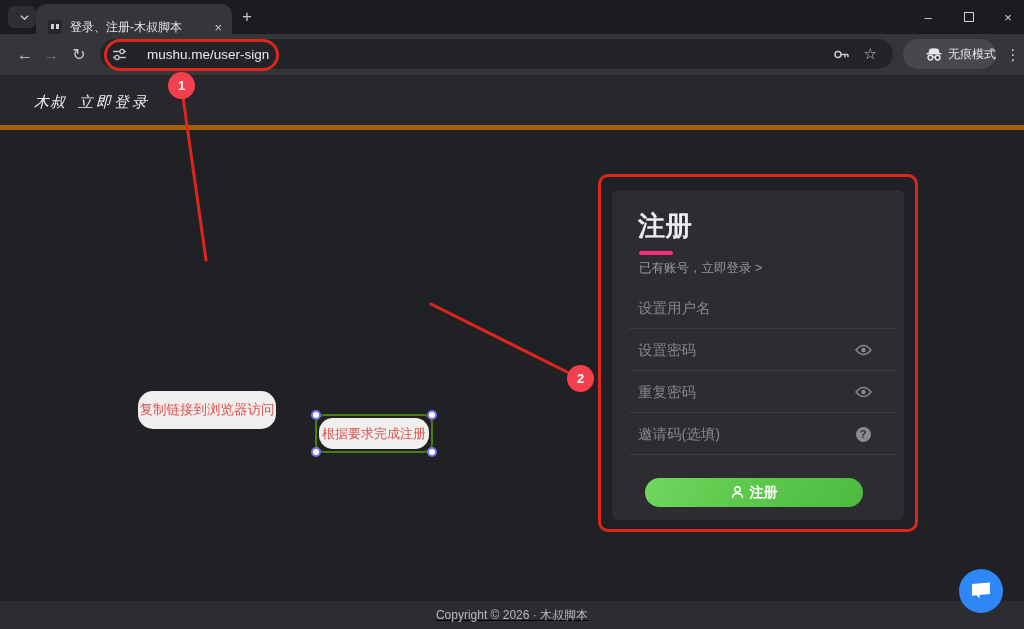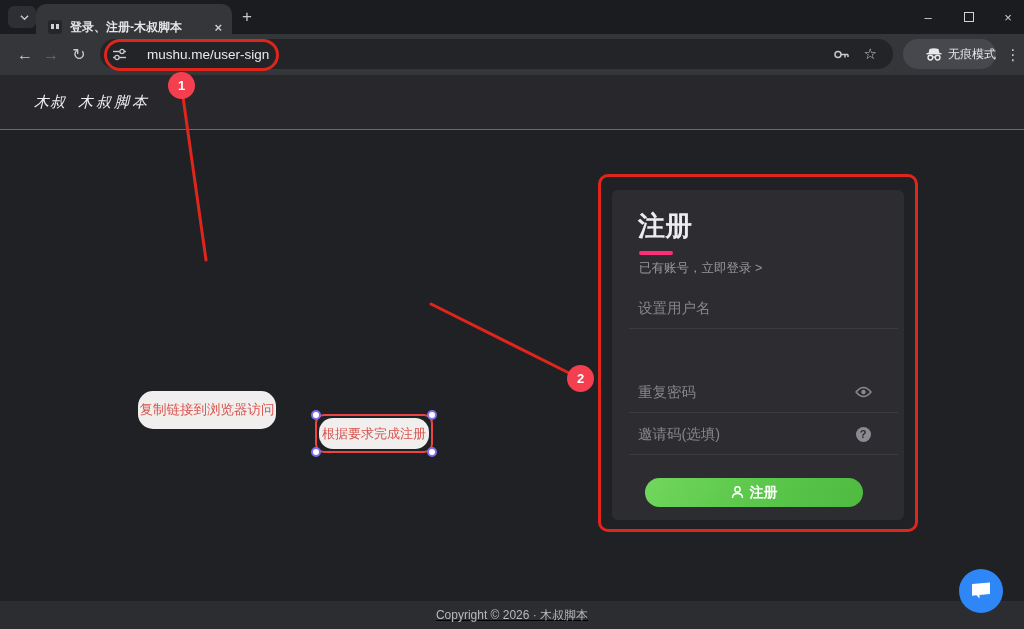--- a/index.html
+++ b/index.html
@@ -5,21 +5,21 @@
   * { margin:0; padding:0; box-sizing:border-box; }
   html,body { width:1024px; height:629px; overflow:hidden; background:#202125;
     font-family:"Liberation Sans","DejaVu Sans",sans-serif; }
   #stage { position:relative; width:1024px; height:629px; }
 
   
   .tabstrip { position:absolute; left:0; top:0; width:1024px; height:34px; background:#1b1c20; }
   .tab-list-btn { position:absolute; left:8px; top:6px; width:28px; height:22px; background:#2e2f34;
     border-radius:6px; display:flex; align-items:center; justify-content:center; }
   .tab { position:absolute; left:36px; top:4px; width:196px; height:30px; background:#35363a;
-    border-radius:10px 10px 0 0; display:flex; align-items:center; padding:16px 10px 0 12px; gap:8px;font-weight:bold; }
+    border-radius:10px 10px 0 0; display:flex; align-items:center; padding:16px 10px 0 12px; gap:8px; }
   .favicon { width:14px; height:14px; border-radius:3px; background:#252629; position:relative; flex:0 0 auto; }
   .favicon::before { content:""; position:absolute; left:3px; top:4px; width:3px; height:5px; background:#cfd0d4; }
   .favicon::after  { content:""; position:absolute; left:8px; top:4px; width:3px; height:5px; background:#cfd0d4; }
   .tab-title { flex:1; font-size:12px; color:#e6e6e8; white-space:nowrap; overflow:hidden; text-overflow:ellipsis; }
   .tab-close { font-size:13px; color:#c9cacd; line-height:1; }
   .new-tab { position:absolute; left:242px; top:7px; font-size:17px; color:#c9cacd; }
   .win-ctl { position:absolute; top:8px; height:18px; display:flex; align-items:center; justify-content:center;
     width:22px; color:#d2d3d5; font-size:13px; }
   .win-box { width:10px; height:10px; border:1.2px solid #d2d3d5; }
 
@@ -33,21 +33,21 @@
   .omni-right { display:flex; align-items:center; gap:14px; margin-right:4px; }
   .incog-pill { position:absolute; left:903px; top:5px; width:93px; height:30px; background:#47484d;
     border-radius:15px; display:flex; align-items:center; justify-content:flex-end; gap:6px; }
   .incog-label { font-size:12px; color:#e8e8ea; }
   .omni-dots { position:absolute; left:1003px; top:0; height:41px; width:20px; display:flex;
     align-items:center; justify-content:center; color:#c8c9cc; font-size:15px; }
   .star { font-size:15px; color:#c8c9cc; }
 
   
   .sitenav { position:absolute; left:0; top:75px; width:1024px; height:55px; background:#28282c;
-    border-bottom:1px solid #a16207; }
+    border-bottom:5px solid #a16207; }
   .logo { position:absolute; left:34px; top:0; height:55px; display:flex; align-items:center; gap:12px;
     font-family:"DejaVu Serif","Liberation Serif",serif; font-style:italic; color:#f0f0f2; }
   .logo-mark { font-size:15px; letter-spacing:1px; }
   .logo-text { font-size:15px; letter-spacing:3px; }
   .nav-item { position:absolute; top:89px; height:26px; display:flex; align-items:center; gap:5px; color:#e8e8ea; }
   .nav-label { font-size:15.5px; font-weight:bold; }
   .badge { font-size:9px; line-height:1; padding:3px 5px 2px; border-radius:8px; color:#fff;
     transform:translateY(-9px); margin-left:-3px; white-space:nowrap; }
   .badge.magenta { background:#d84fe0; }
   .badge.gray { background:#aaabb0; color:#2c2c30; }
@@ -63,21 +63,21 @@
   .publish { left:846px; width:58px; background:#3d8bfb; }
   .vip { left:912px; width:92px; background:linear-gradient(125deg,#46474d 0%,#38393e 55%,#46474d 100%); }
 
   
   .main { position:absolute; left:0; top:130px; width:1024px; height:471px; background:#202125; }
 
   .callout { position:absolute; background:#f1efee; border-radius:15px; display:flex; align-items:center;
     justify-content:center; color:#d9534f; font-size:13.5px; }
   .callout-1 { left:138px; top:261px; width:138px; height:38px; }
   .sel-box { position:absolute; left:315px; top:284px; width:118px; height:39px;
-    border:2px solid #ef4444; border-radius:9px; }
+    border:2px solid #4d7c0f; border-radius:9px; }
   .sel-inner { position:absolute; left:2px; top:2px; width:110px; height:31px; border-radius:14px;
     background:#f1efee; display:flex; align-items:center; justify-content:center; color:#d9534f; font-size:13px; }
   .handle { position:absolute; width:10px; height:10px; border-radius:50%; background:#fff;
     border:2px solid #7b6ff0; }
 
   .form-red-rect { position:absolute; left:598px; top:174px; width:320px; height:358px;
     border:3px solid #e0251c; border-radius:10px; z-index:40; pointer-events:none; }
   .url-red-rect { position:absolute; left:104px; top:39px; width:175px; height:32px;
     border:3px solid #e0251c; border-radius:16px; z-index:40; pointer-events:none; }
 
@@ -167,21 +167,21 @@
         <path d="M6.8 9.3 Q8 8.6 9.2 9.3" fill="none" stroke="#e8e8ea" stroke-width="1.2"></path>
       </svg>
       <span class="incog-label">无痕模式</span>
     </div>
     <div class="omni-dots">⋮</div>
   </div>
 
   <div class="sitenav">
     <div class="logo">
       <span class="logo-mark">木叔</span>
-      <span class="logo-text">木叔脚本</span>
+      <span class="logo-text">立即登录</span>
     </div>
 
     <div class="nav-item" style="left:196px;">
       <svg width="17" height="17" viewBox="0 0 16 16">
         <rect x="2" y="6" width="12" height="9" rx="1.5" fill="#f4445b"></rect>
         <rect x="1" y="3.5" width="14" height="3.4" rx="1.2" fill="#e43a50"></rect>
         <rect x="7" y="3.5" width="2" height="11.5" fill="#ffd7dd"></rect>
         <path d="M5 3.5 Q4 1 6 1 Q8 1 8 3.5 M11 3.5 Q12 1 10 1 Q8 1 8 3.5" fill="none" stroke="#e43a50" stroke-width="1.4"></path>
       </svg>
       <span class="nav-label">试用</span>
@@ -276,20 +276,30 @@
     </div>
   </div>
 
   <div class="card">
     <div class="card-title">注册</div>
     <div class="title-bar"></div>
     <div class="card-sub">已有账号，立即登录 &gt;</div>
 
     <div class="frow" style="top:105px;">
       <input placeholder="设置用户名" style="">
+      <div class="underline"></div>
+    </div>
+    <div class="frow" style="top:147px;">
+      <input placeholder="设置密码" style="">
+      <span class="ficon">
+        <svg width="17" height="12" viewBox="0 0 17 12">
+          <path d="M1 6 Q8.5 -3 16 6 Q8.5 15 1 6 Z" fill="none" stroke="#8a8a90" stroke-width="1.4"></path>
+          <circle cx="8.5" cy="6" r="2.2" fill="#8a8a90"></circle>
+        </svg>
+      </span>
       <div class="underline"></div>
     </div>
     <div class="frow" style="top:189px;">
       <input placeholder="重复密码" style="">
       <span class="ficon">
         <svg width="17" height="12" viewBox="0 0 17 12">
           <path d="M1 6 Q8.5 -3 16 6 Q8.5 15 1 6 Z" fill="none" stroke="#8a8a90" stroke-width="1.4"></path>
           <circle cx="8.5" cy="6" r="2.2" fill="#8a8a90"></circle>
         </svg>
       </span>

